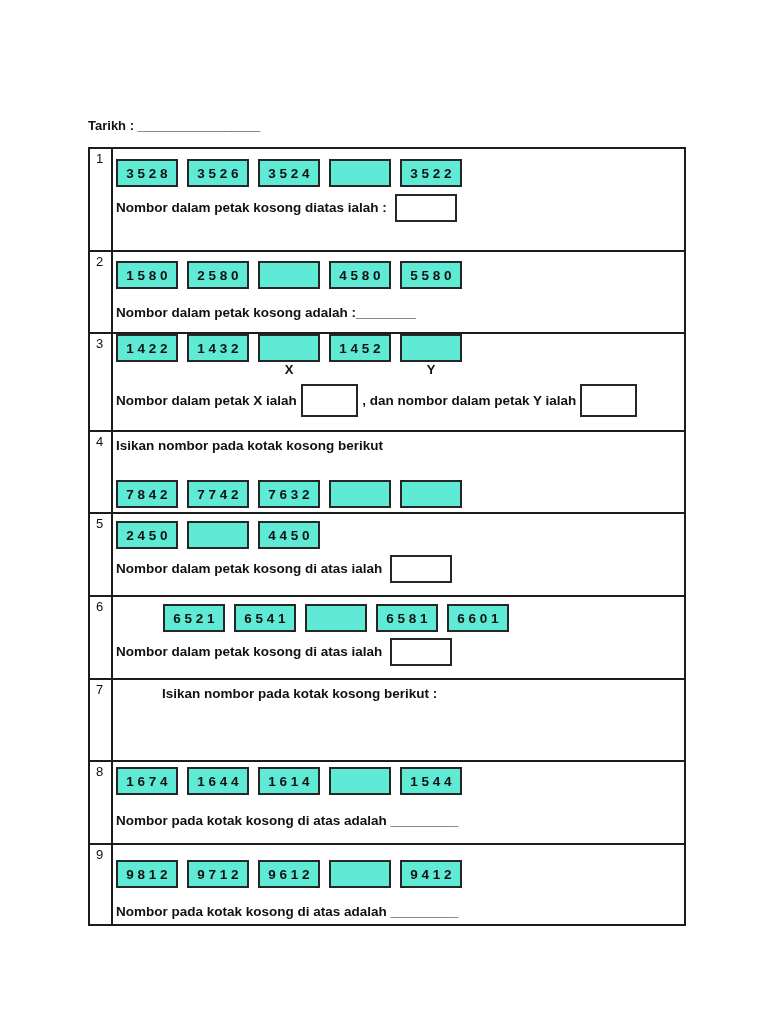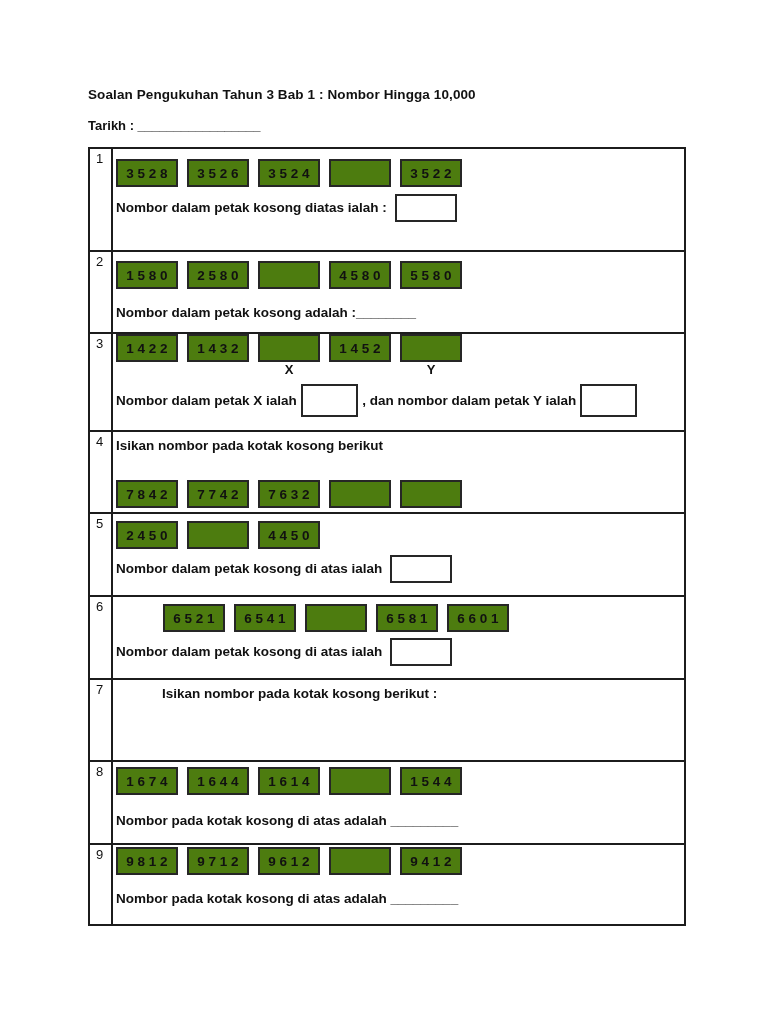--- a/index.html
+++ b/index.html
@@ -30,21 +30,21 @@
     flex:none; width:23px; box-sizing:border-box;
     border-right:2px solid #1c1c1c;
     font-size:13px; font-weight:400;
     padding:2px 0 0 6px;
   }
   .content-cell { flex:1; padding-left:3px; position:relative; }
 
   .box-line { display:flex; gap:9px; }
   .nbox {
     width:62px; height:28px; box-sizing:border-box;
-    border:2px solid #262626; background:#4d7c0f;
+    border:2px solid #262626; background:#5eead4;
     display:flex; align-items:center; justify-content:center;
     font-size:13.5px; font-weight:700; white-space:pre;
   }
   .prompt, .instr { font-size:13.5px; font-weight:700; }
   .abox {
     display:inline-block; width:62px; height:28px; box-sizing:border-box;
     border:2px solid #262626; vertical-align:middle; margin-left:8px;
     background:#ffffff;
   }
   .abox.tall { height:33px; width:57px; margin-left:4px; }
@@ -55,28 +55,27 @@
 
   
   .r1 { height:101px; } .r1 .box-line { margin-top:10px; } .r1 .text-line { margin-top:7px; }
   .r2 { height:82px; }  .r2 .box-line { margin-top:9px; }  .r2 .text-line { margin-top:14px; }
   .r3 { height:98px; }  .r3 .box-line { }  .r3 .text-line { margin-top:5px; }
   .r4 { height:82px; }  .r4 .instr-line { margin-top:4px; } .r4 .box-line { margin-top:26px; }
   .r5 { height:83px; }  .r5 .box-line { margin-top:7px; }  .r5 .text-line { margin-top:6px; }
   .r6 { height:83px; }  .r6 .box-line { margin-top:7px;padding-left:47px; }  .r6 .text-line { margin-top:6px; }
   .r7 { height:82px; }  .r7 .instr-line { margin-top:4px;padding-left:46px; } .r7 .box-line { margin-top:22px; }
   .r8 { height:83px; }  .r8 .box-line { margin-top:5px; }  .r8 .text-line { margin-top:16px; }
-  .r9 { height:81px; }  .r9 .box-line { margin-top:2px;text-align:right; }  .r9 .text-line { margin-top:14px; }
+  .r9 { height:81px; }  .r9 .box-line { margin-top:15px;text-align:right; }  .r9 .text-line { margin-top:14px; }
 </style>
 </head>
 <body>
 
 <div class="sheet">
 
-  <div class="title">Soalan Pengukuhan Tahun 3 Bab 1 : Nombor Hingga 10,000</div>
   <div class="date-line">Tarikh : _________________</div>
 
   <div class="qtable">
 
     <div class="q-row r1">
       <div class="num-cell">1</div>
       <div class="content-cell">
         <div class="box-line">
           <div class="nbox">3 5 2 8</div>
           <div class="nbox">3 5 2 6</div>

